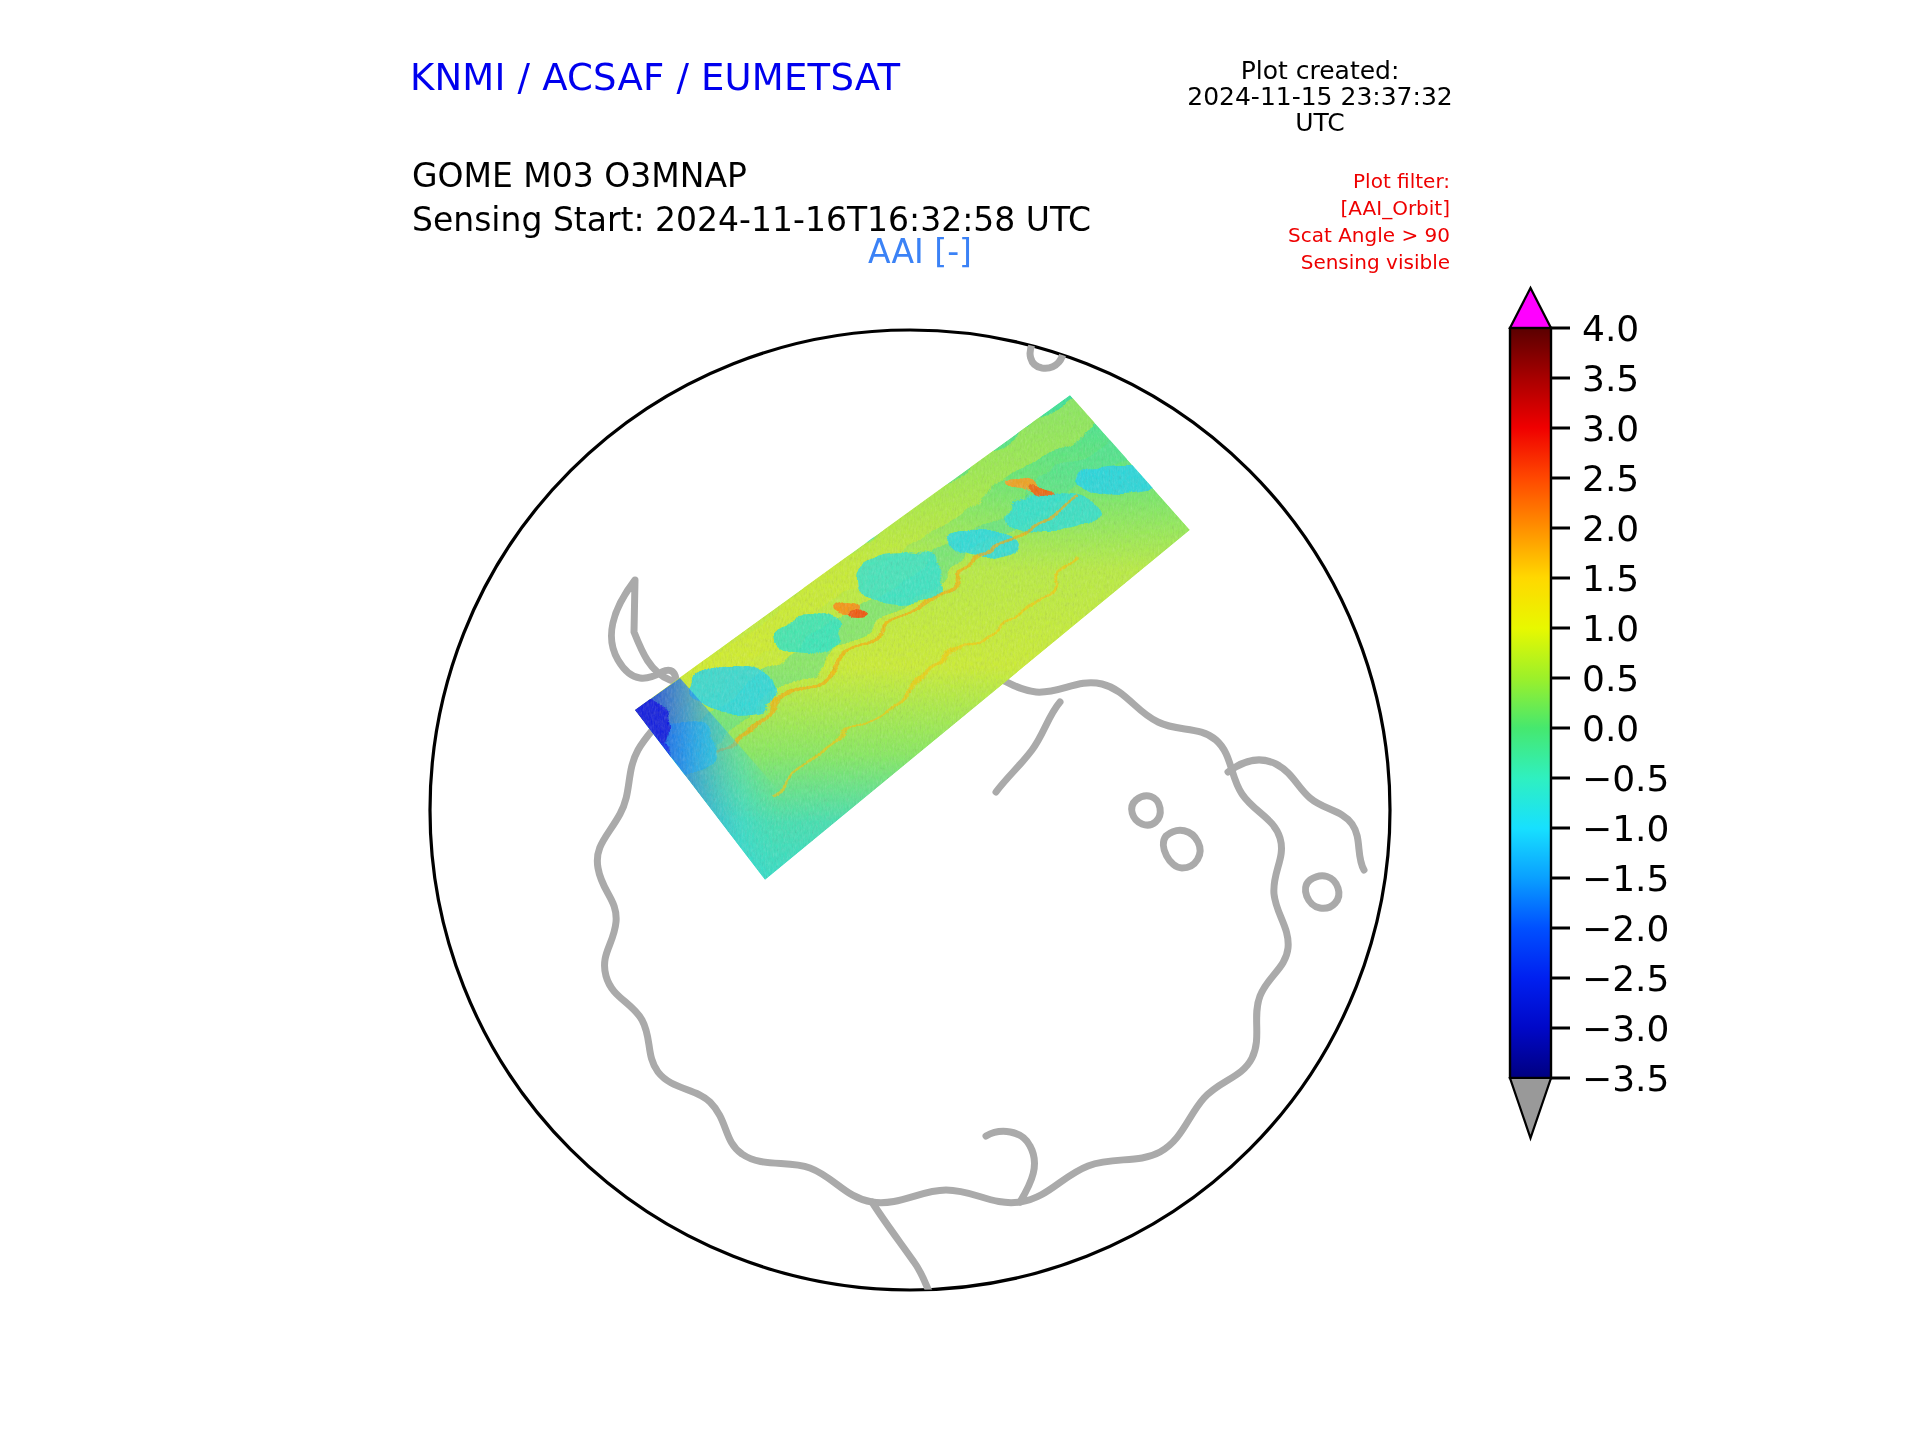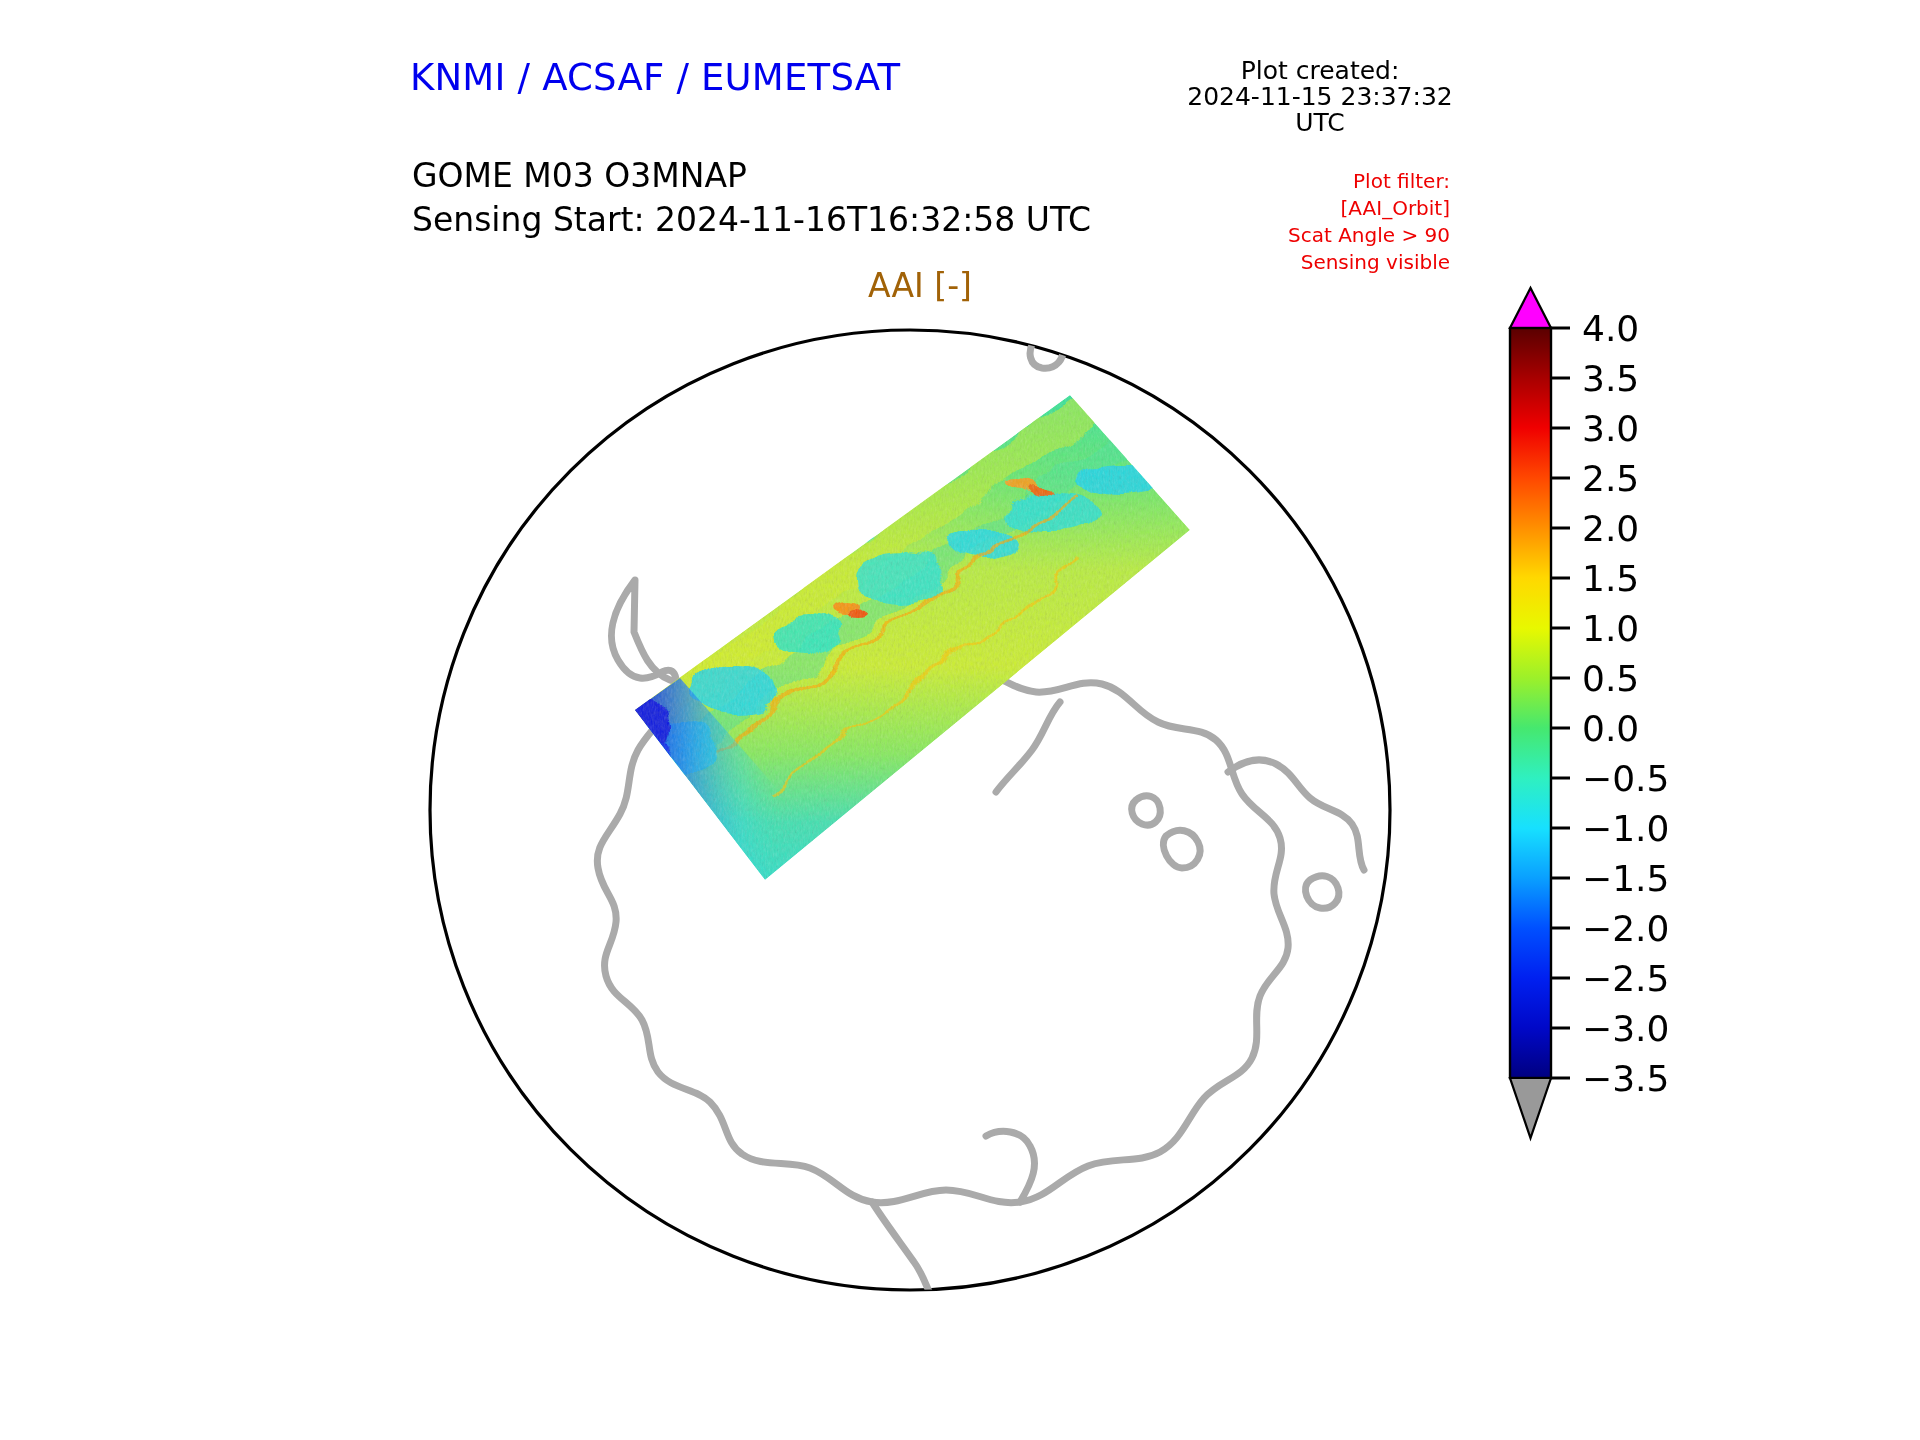--- a/index.html
+++ b/index.html
@@ -8,21 +8,21 @@
 
   .abs{position:absolute;}
 
   
   #org-title{left:410px;top:56px;font-size:37px;color:#0000ee;letter-spacing:.2px;white-space:nowrap;text-align:right;}
 
   #created-block{left:1160px;top:58px;width:320px;text-align:center;font-size:25px;line-height:26px;color:#000;}
 
   #dataset-block{left:412px;top:140px;font-size:33px;line-height:44px;color:#000;white-space:nowrap;margin-top:14px;}
 
-  #plot-title{left:640px;top:232px;width:560px;text-align:center;font-size:33px;color:#a16207;margin-top:34px;}
+  #plot-title{left:640px;top:232px;width:560px;text-align:center;font-size:33px;color:#3b82f6;}
 
   #filter-block{left:1190px;top:168px;width:260px;text-align:right;font-size:20px;line-height:27px;color:#ee0000;}
 
   
   #map-area{left:380px;top:280px;width:1060px;height:1060px;}
   #map-svg{display:block;width:1060px;height:1060px;}
 
   
   #colorbar-area{left:1458px;top:280px;width:300px;height:1060px;}
   #cbar-svg{display:block;width:300px;height:1060px;}

